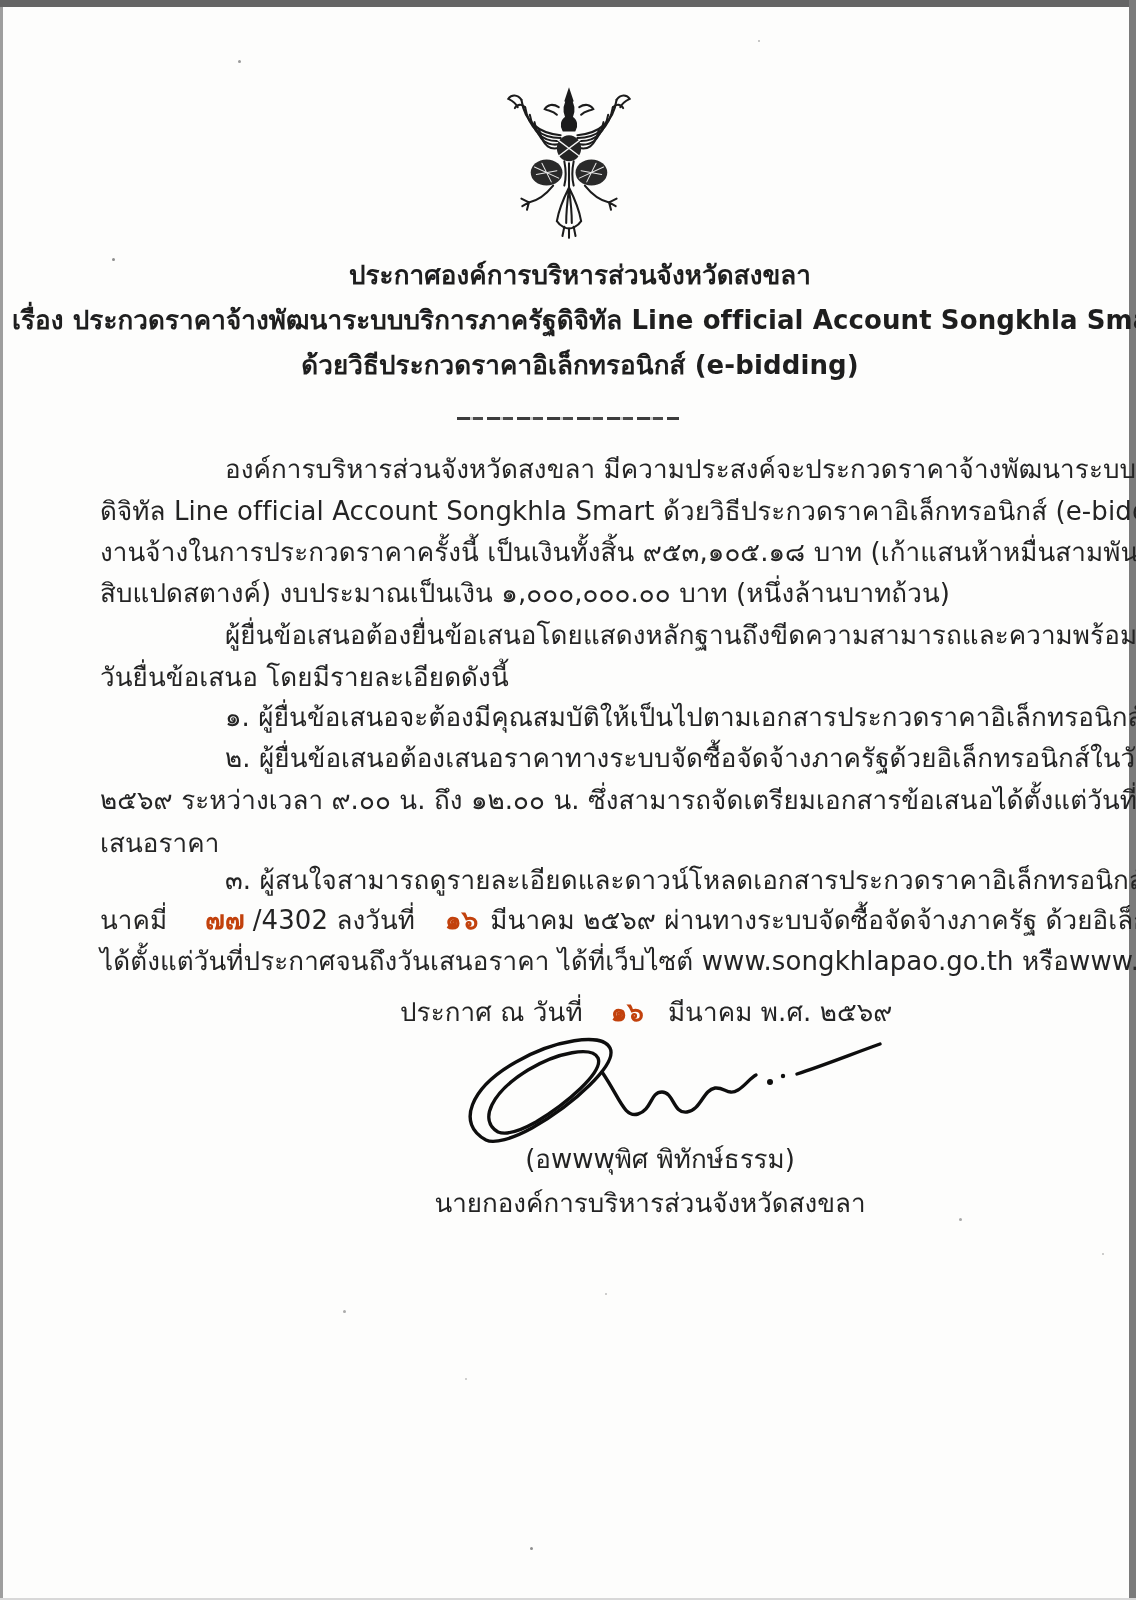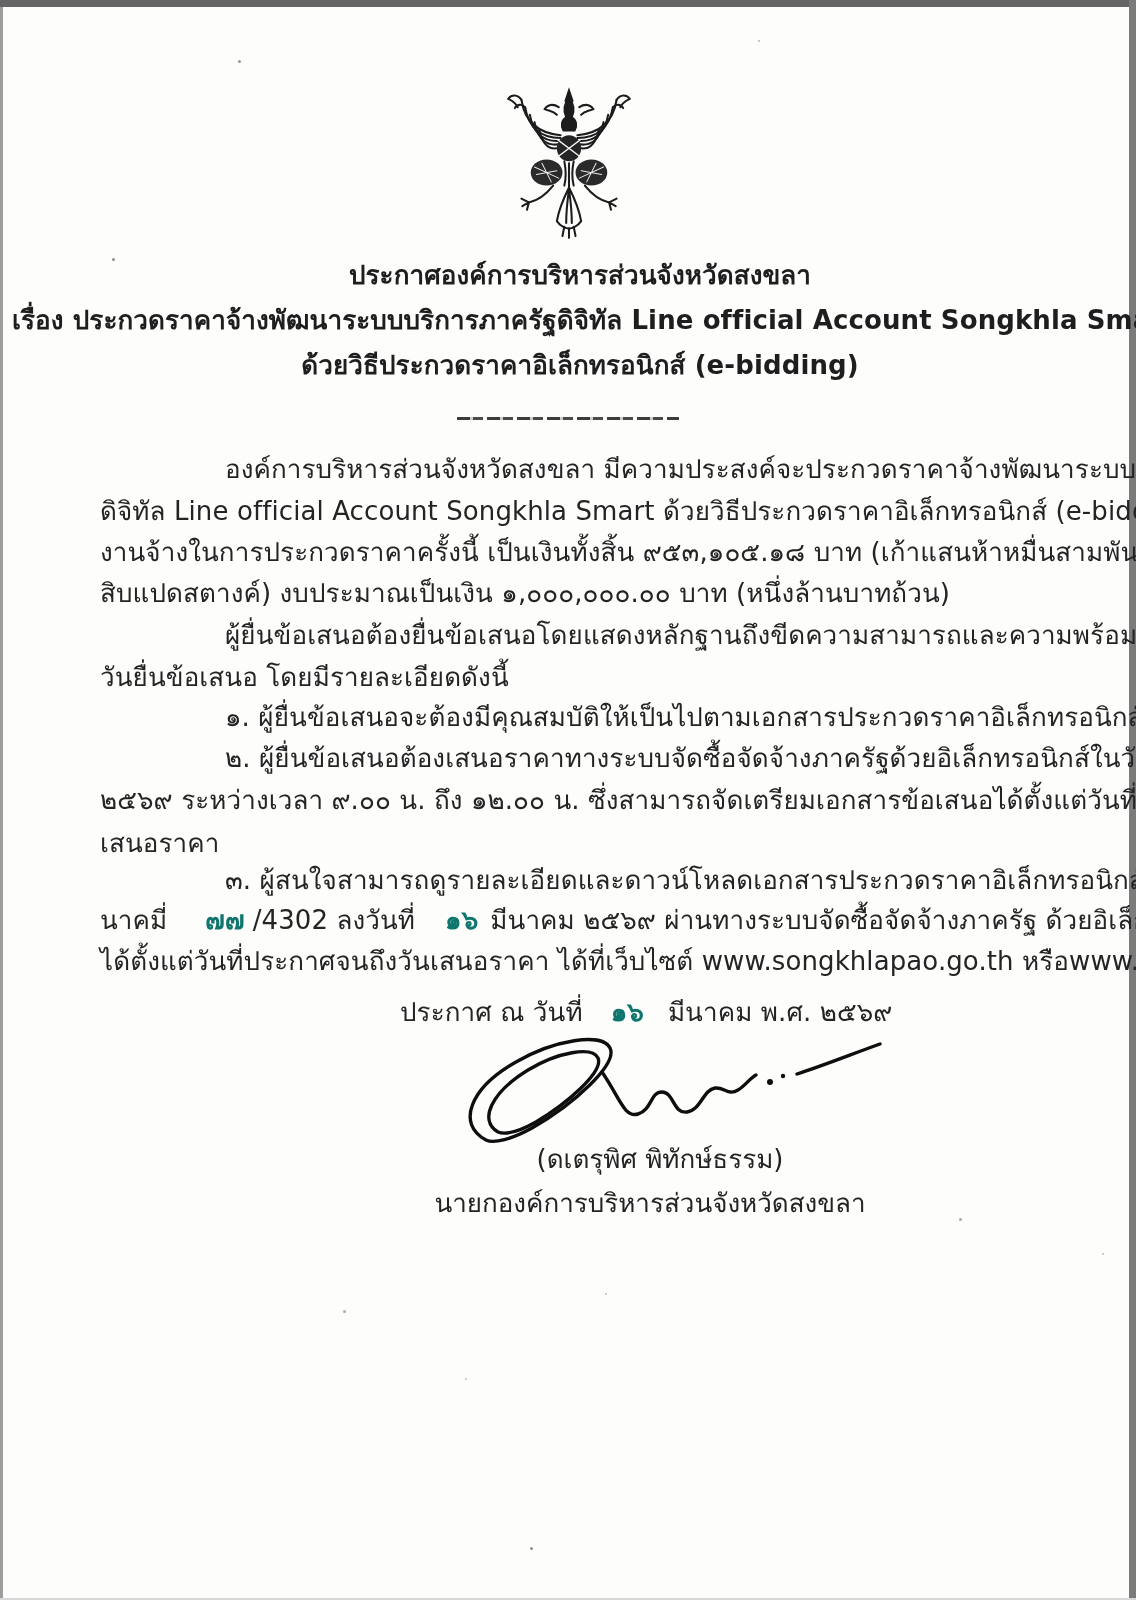--- a/index.html
+++ b/index.html
@@ -21,21 +21,21 @@
 
   .ln{
     position:absolute;
     white-space:nowrap;
     font-size:26px;
     line-height:34px;
     letter-spacing:.1px;
     color:#242424;
   }
   .title{font-weight:600;width:1136px;left:0;text-align:center;color:#1e1e1e;padding-left:12px;}
-  .hand{font-weight:700;color:#0f766e;}
+  .hand{font-weight:700;color:#c2410c;}
   .seg{display:inline-block;}
   .sep-line{
     position:absolute;left:457px;top:417px;width:222px;height:3px;
     background:repeating-linear-gradient(90deg,#3c3c3c 0 13px,rgba(60,60,60,.25) 13px 16px,#4a4a4a 16px 26px,rgba(0,0,0,0) 26px 30px);
   }
   .center-block{position:absolute;text-align:center;white-space:nowrap;font-size:26px;line-height:34px;}
   svg{display:block;}
 </style>
 </head>
 <body>
@@ -134,16 +134,16 @@
         <path d="M34 112 C4 96 18 60 64 34 C102 12 150 4 158 20 C166 36 122 76 80 100 C60 111 42 116 34 112 Z"></path>
         <path d="M46 104 C26 92 40 64 76 42 C106 24 140 18 146 30 C152 44 114 76 84 94 C68 103 54 107 46 104 Z"></path>
         <path d="M150 44 C168 70 172 90 186 86 C200 82 198 64 210 64 C222 64 221 86 235 84 C249 82 251 62 263 60 C273 59 276 68 286 62 C293 58 298 50 304 47"></path>
         <circle cx="318" cy="54" r="3" fill="#0e0e0e" stroke="none"></circle>
         <circle cx="331" cy="48" r="2.2" fill="#0e0e0e" stroke="none"></circle>
         <path d="M345 46 C370 38 400 26 428 16"></path>
       </g>
     </svg>
   </div>
 
-  <div class="center-block" style="left:410px;top:1142px;width:500px;">(ดเตรุพิศ พิทักษ์ธรรม)</div>
+  <div class="center-block" style="left:410px;top:1142px;width:500px;">(อwwwุพิศ พิทักษ์ธรรม)</div>
   <div class="center-block" style="left:350px;top:1186px;width:600px;">นายกองค์การบริหารส่วนจังหวัดสงขลา</div>
 
 </div>
 
 </body></html>

